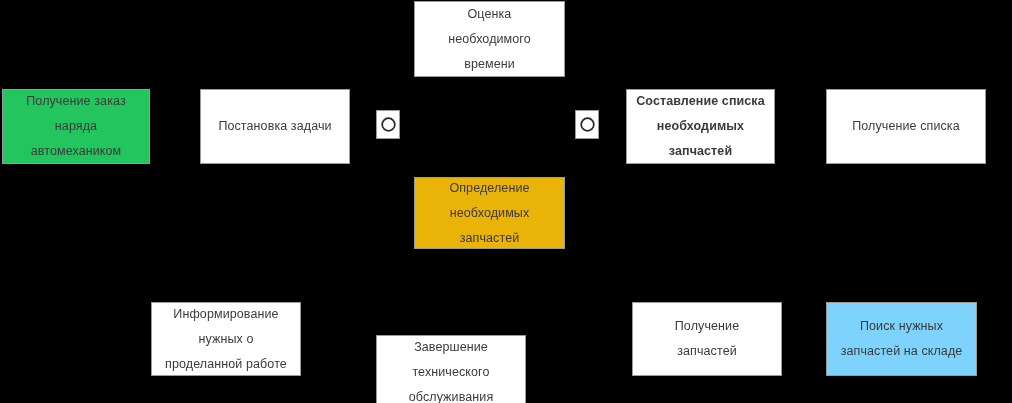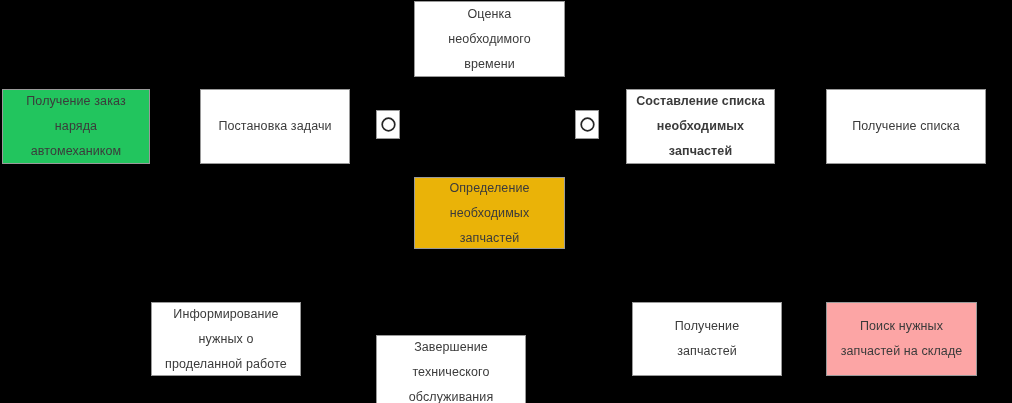--- a/index.html
+++ b/index.html
@@ -88,21 +88,21 @@
     </div>
     <div class="node" style="left: 376px; top: 302px; width: 150px; height: 74px; background: rgb(255, 255, 255); border-color: rgb(154, 154, 154); margin-top: 33px;">
       <span class="node-label" style="color: rgb(59, 59, 59);">Завершение
 технического
 обслуживания</span>
     </div>
     <div class="node" style="left: 601px; top: 302px; width: 150px; height: 74px; background: rgb(255, 255, 255); border-color: rgb(154, 154, 154); margin-left: 31px;">
       <span class="node-label" style="color: rgb(59, 59, 59);">Получение
 запчастей</span>
     </div>
-    <div class="node" style="left: 826px; top: 302px; width: 151px; height: 74px; background: #fca5a5; border-color: rgb(154, 154, 154);">
+    <div class="node" style="left: 826px; top: 302px; width: 151px; height: 74px; background: #7dd3fc; border-color: rgb(154, 154, 154);">
       <span class="node-label" style="color: rgb(59, 59, 59);">Поиск нужных
 запчастей на складе</span>
     </div>
     <div class="marker" style="left: 376px; top: 110px; width: 24px; height: 29px; background: rgb(255, 255, 255); border-color: rgb(154, 154, 154);">
       <svg width="15" height="15" viewBox="0 0 15 15">
         <circle cx="7.5" cy="7.5" r="6.3" fill="none" stroke="#262626" stroke-width="1.7"></circle>
       </svg>
     </div>
     <div class="marker" style="left: 575px; top: 110px; width: 24px; height: 29px; background: rgb(255, 255, 255); border-color: rgb(154, 154, 154);">
       <svg width="15" height="15" viewBox="0 0 15 15">

